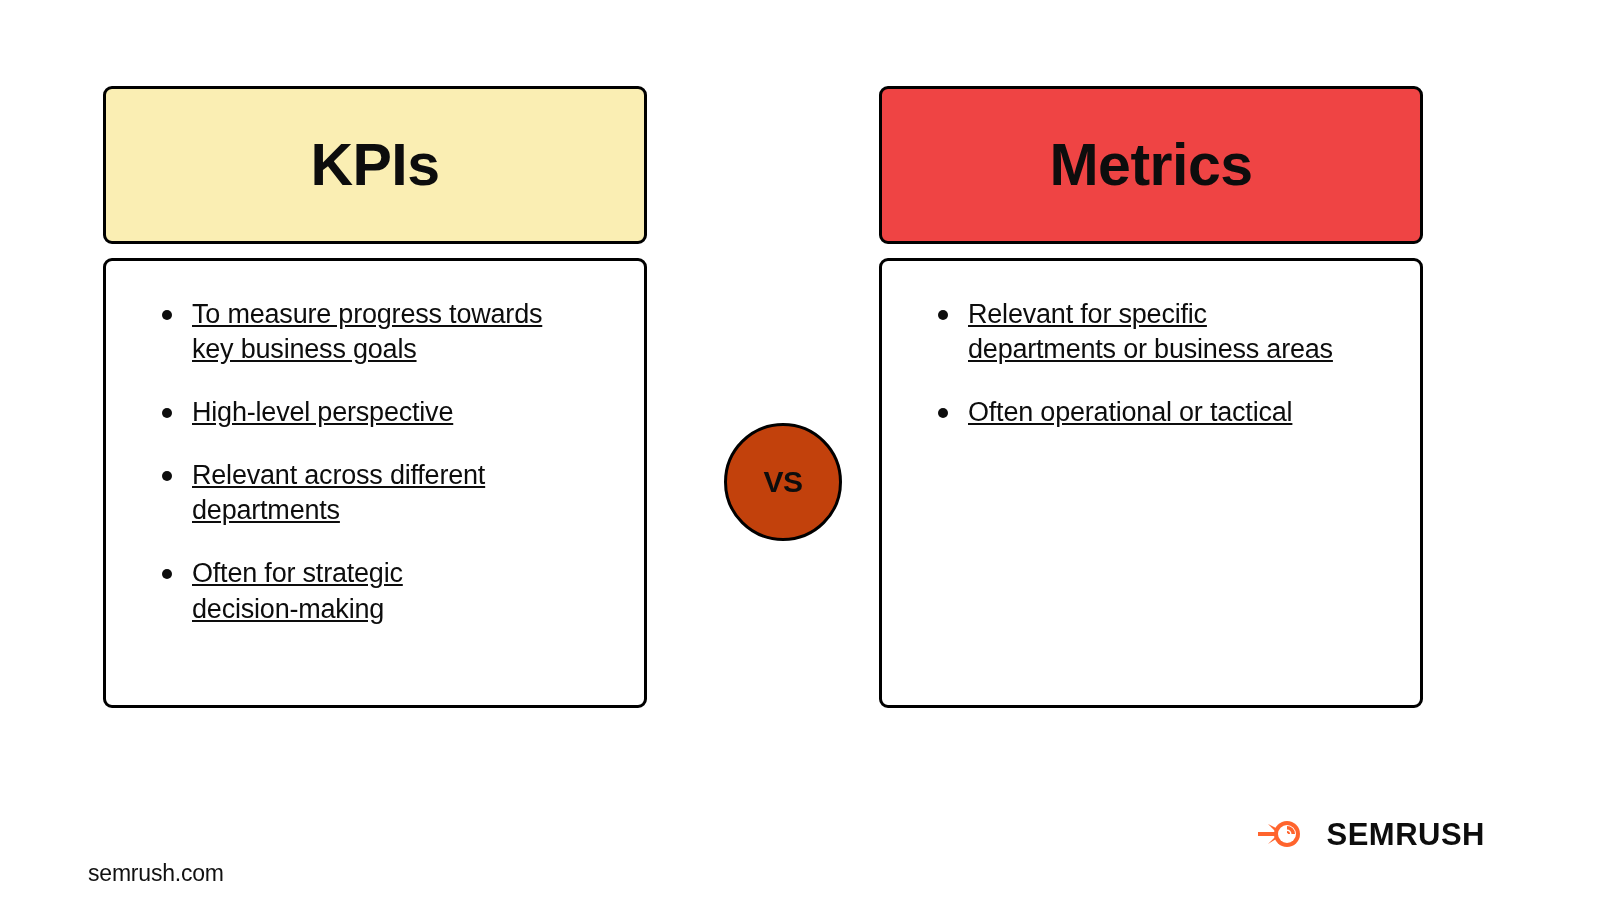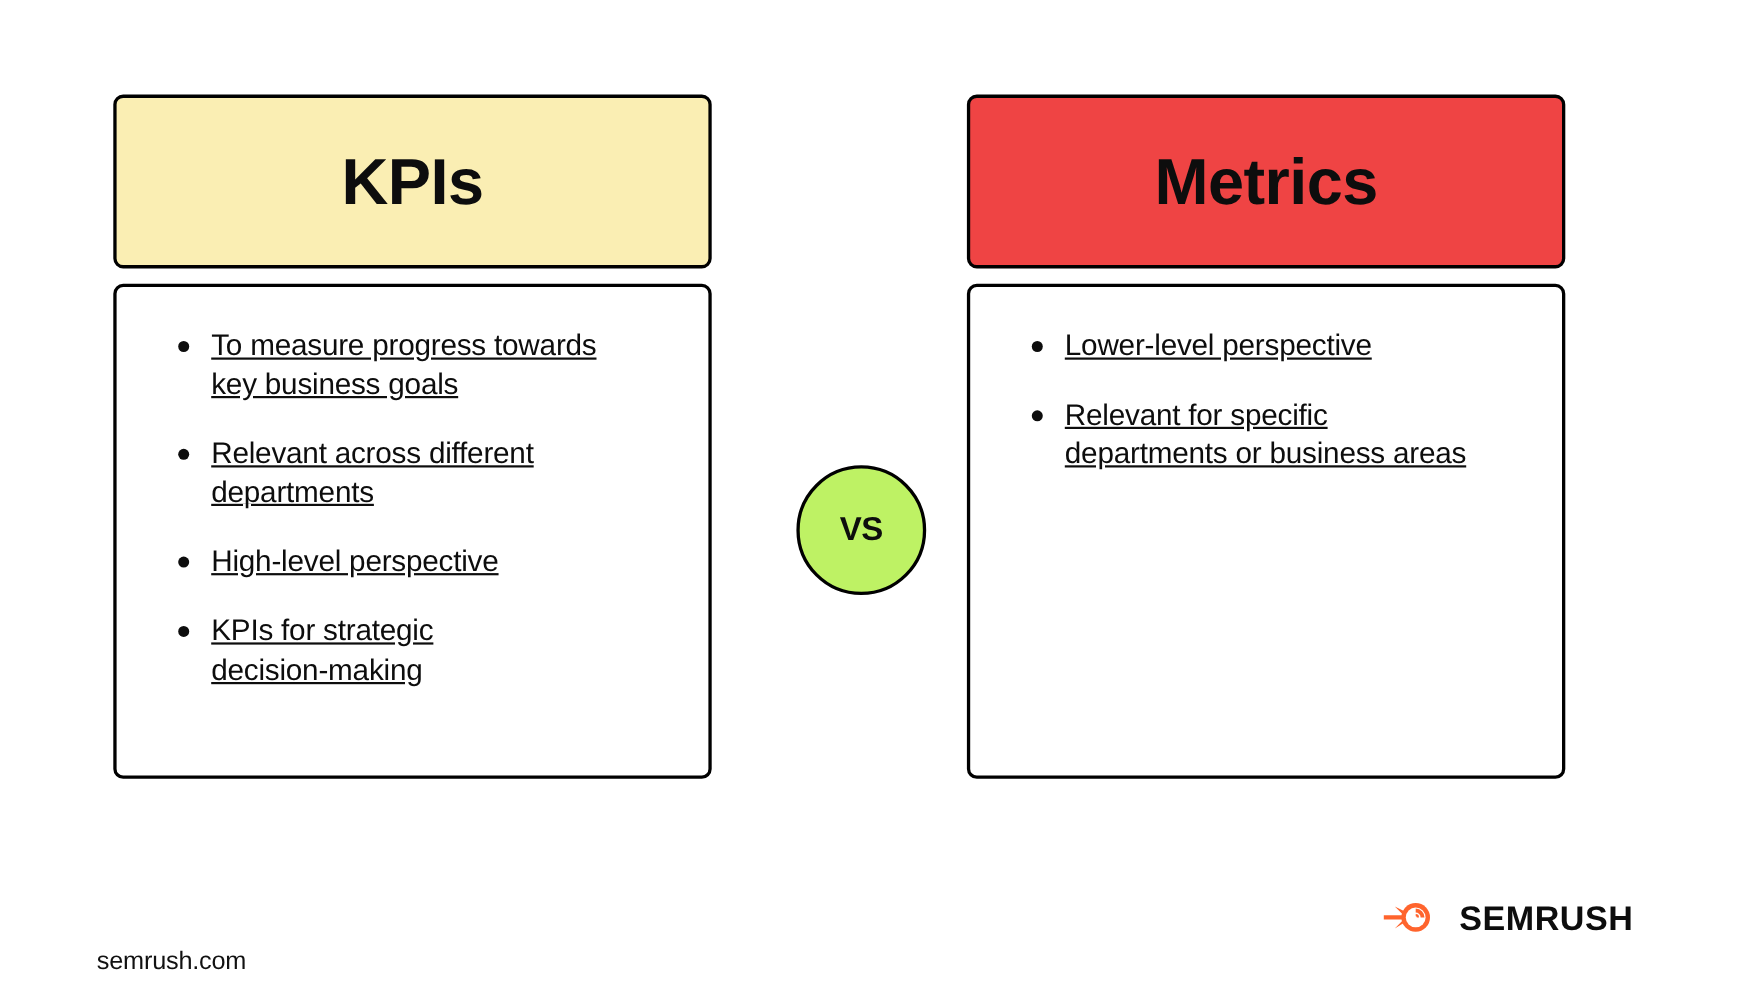--- a/index.html
+++ b/index.html
@@ -88,21 +88,21 @@
   
   .vs-badge {
     position: absolute;
     left: 724px;
     top: 423px;
     width: 118px;
     height: 118px;
     box-sizing: border-box;
     border: 3px solid #000000;
     border-radius: 50%;
-    background: #bef264;
+    background: #c2410c;
     display: flex;
     align-items: center;
     justify-content: center;
     z-index: 5;
   }
   .vs-label {
     font-size: 30px;
     font-weight: bold;
     letter-spacing: -0.5px;
     color: #0d0d0d;
@@ -146,50 +146,50 @@
     </div>
     <div class="col-body">
       <ul class="bullet-list">
         <li class="bullet-item">
           <span class="bullet-dot"></span>
           <span class="bullet-text">To measure progress towards
 key business goals</span>
         </li>
         <li class="bullet-item">
           <span class="bullet-dot"></span>
+          <span class="bullet-text">High-level perspective</span>
+        </li>
+        <li class="bullet-item">
+          <span class="bullet-dot"></span>
           <span class="bullet-text">Relevant across different
 departments</span>
         </li>
         <li class="bullet-item">
           <span class="bullet-dot"></span>
-          <span class="bullet-text">High-level perspective</span>
-        </li>
-        <li class="bullet-item">
-          <span class="bullet-dot"></span>
-          <span class="bullet-text">KPIs for strategic
+          <span class="bullet-text">Often for strategic
 decision-making</span>
         </li>
       </ul>
     </div>
   </div>
 
   <div class="column right">
     <div class="col-header" style="background: #ef4444;">
       <span class="col-header-title">Metrics</span>
     </div>
     <div class="col-body">
       <ul class="bullet-list">
         <li class="bullet-item">
           <span class="bullet-dot"></span>
-          <span class="bullet-text">Lower-level perspective</span>
-        </li>
-        <li class="bullet-item">
-          <span class="bullet-dot"></span>
           <span class="bullet-text">Relevant for specific
 departments or business areas</span>
+        </li>
+        <li class="bullet-item">
+          <span class="bullet-dot"></span>
+          <span class="bullet-text">Often operational or tactical</span>
         </li>
       </ul>
     </div>
   </div>
 
   <div class="vs-badge">
     <span class="vs-label">VS</span>
   </div>
 
   <div class="footer-url">semrush.com</div>

